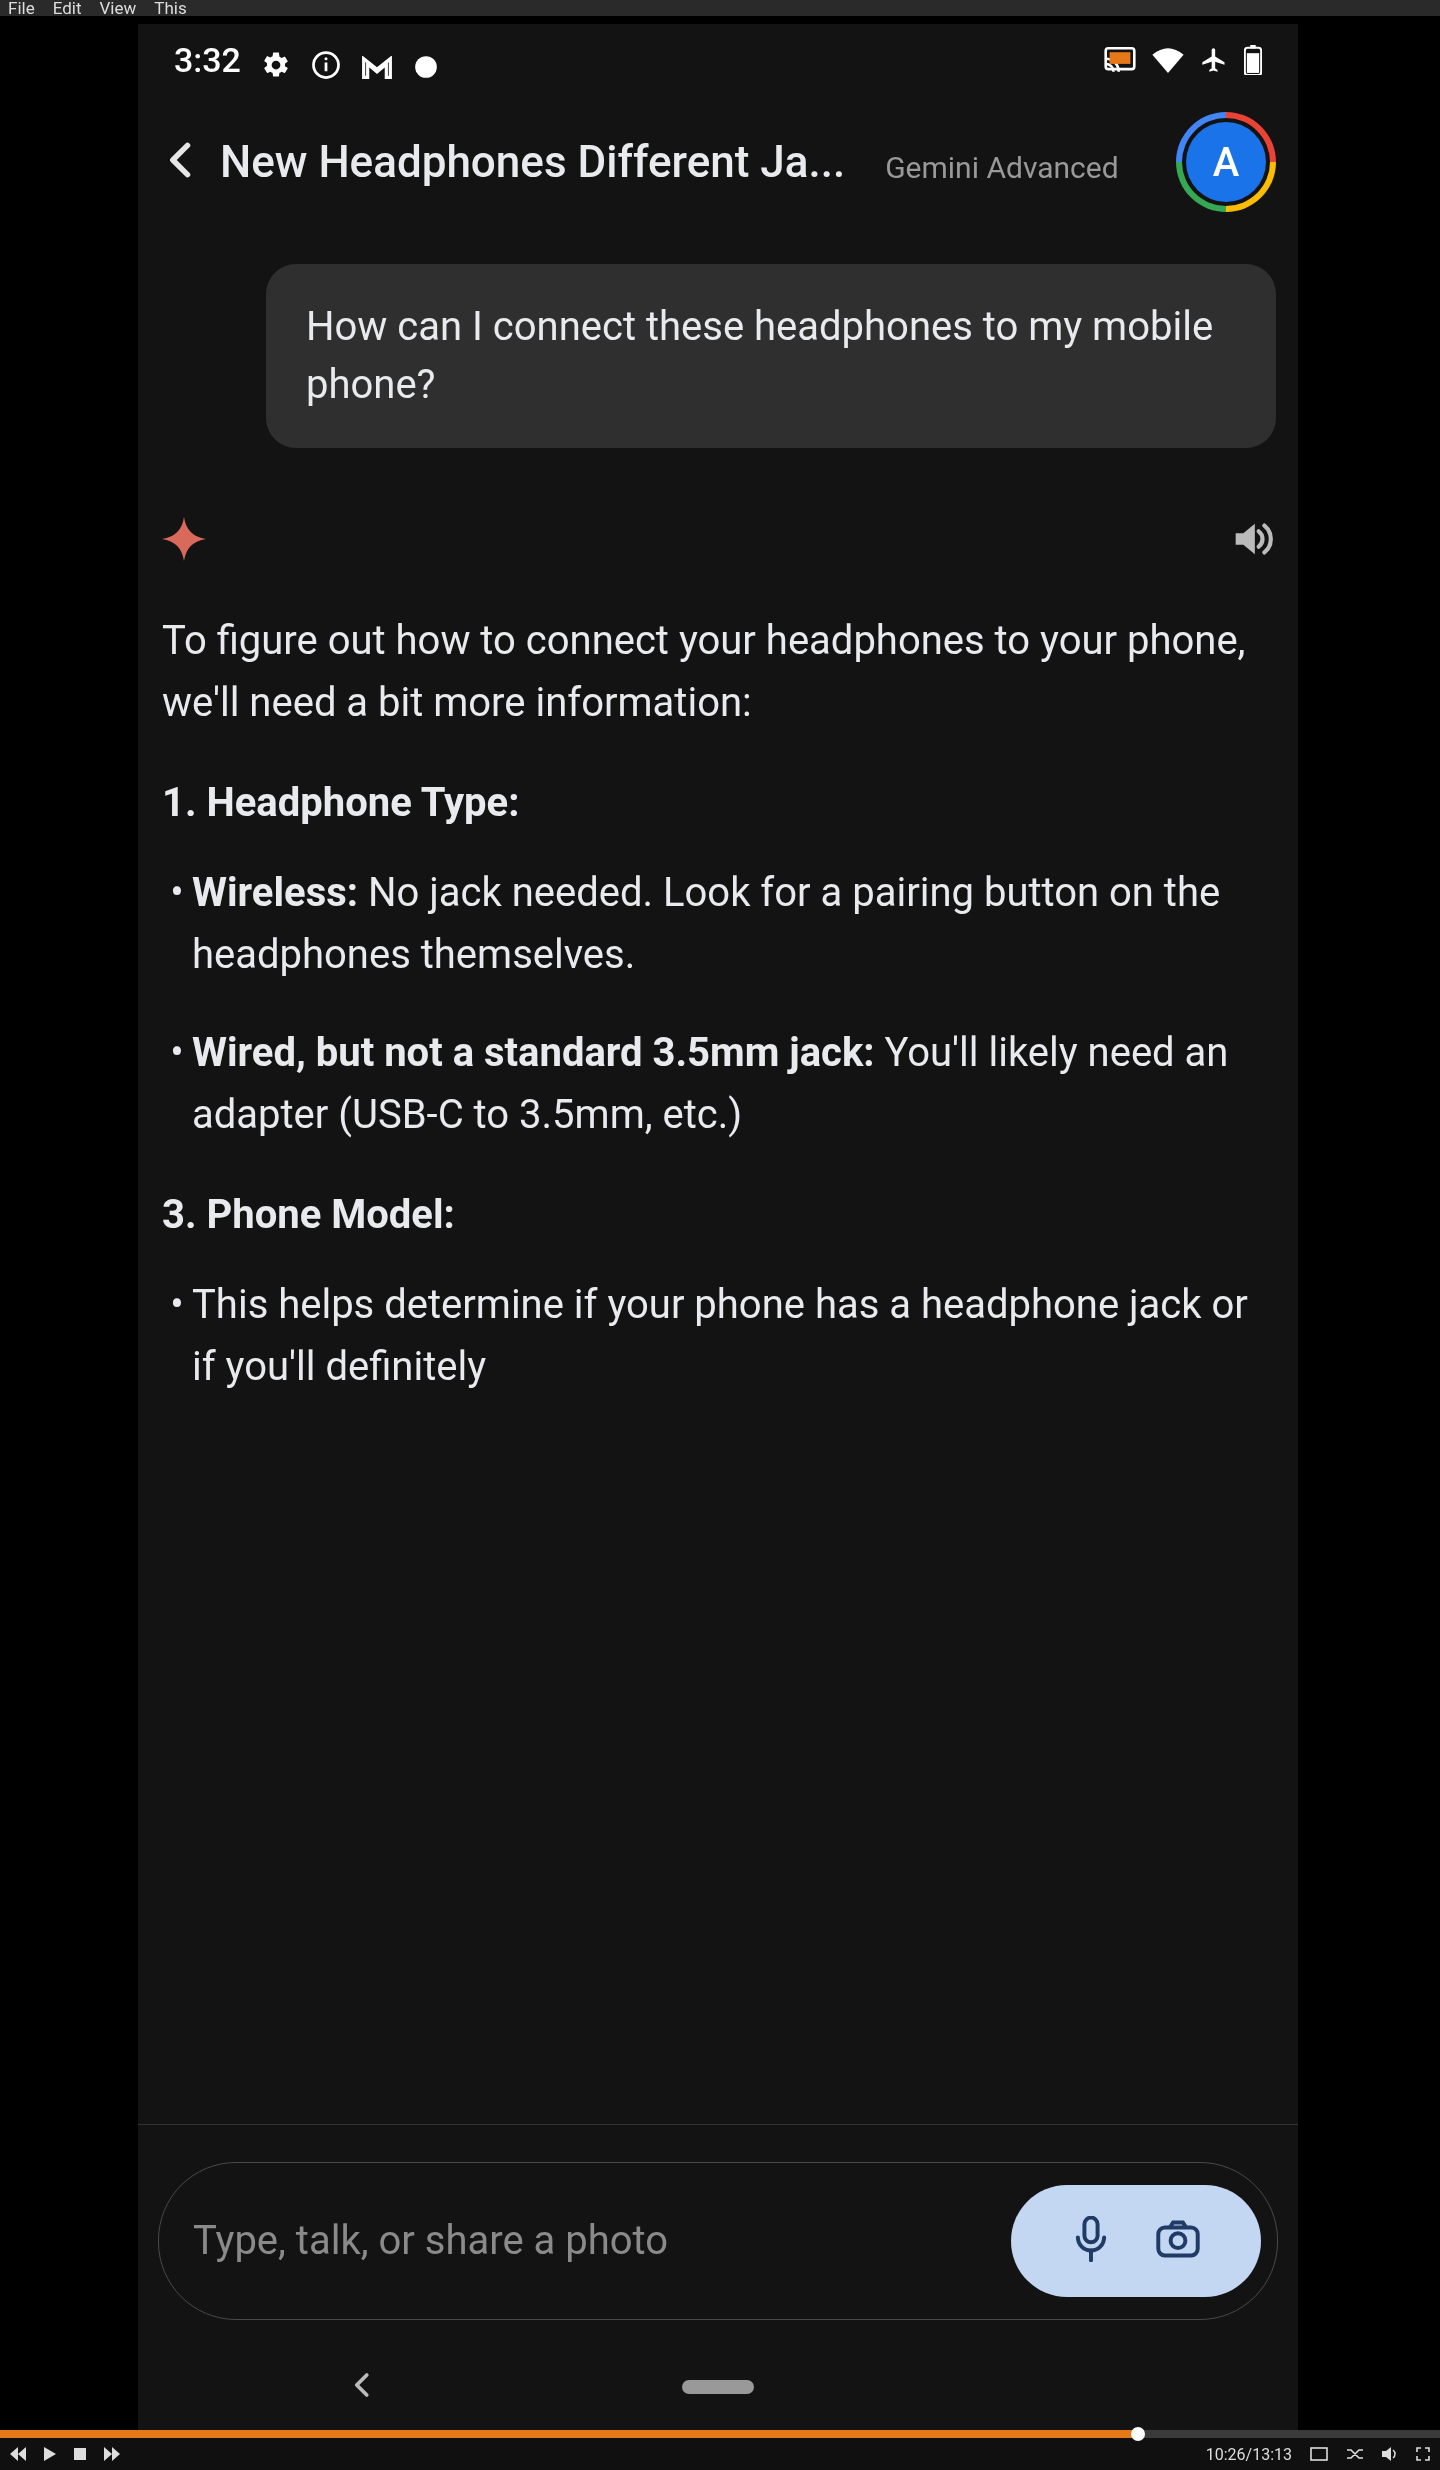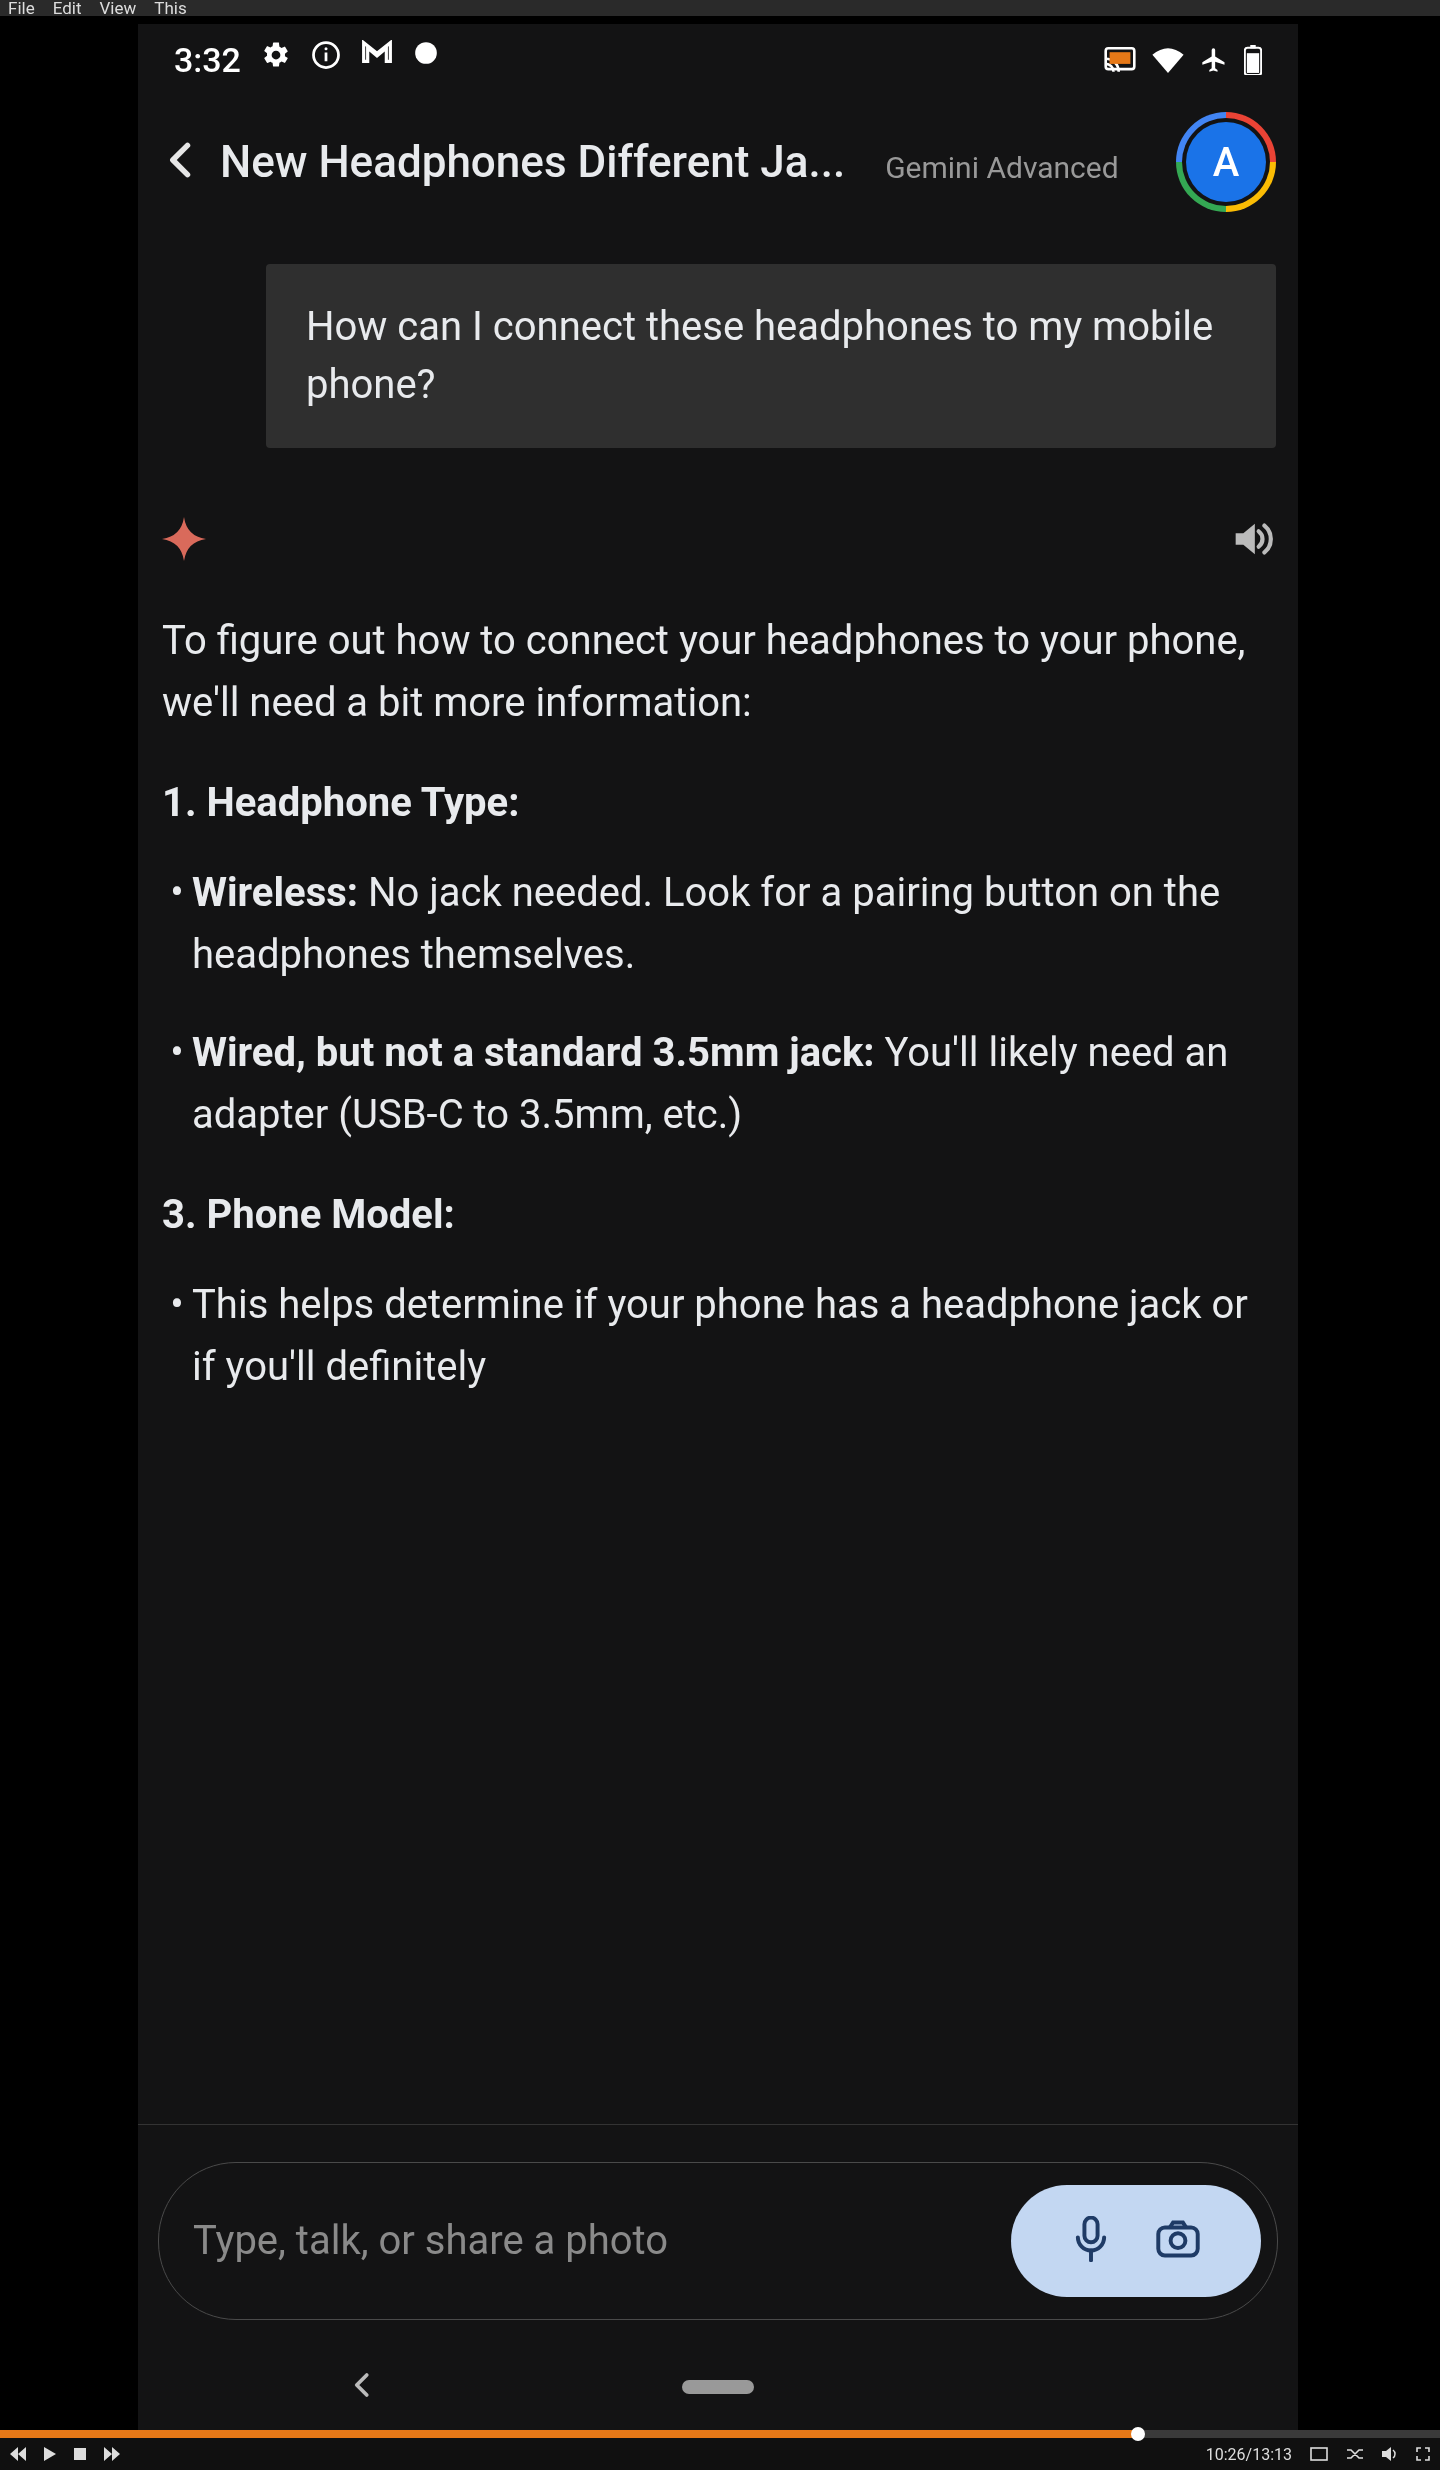--- a/index.html
+++ b/index.html
@@ -4,38 +4,38 @@
 <style>
   html,body{margin:0;padding:0;background:#000;font-family:Roboto,Arial,Helvetica,sans-serif;color:#e6e6e6;}
   .screen{width:1440px;height:2470px;position:relative;background:#000;overflow:hidden;}
   
   .menubar{position:absolute;top:0;left:0;right:0;height:16px;background:#2a2a2a;display:flex;align-items:center;padding:0 8px;font-size:17px;color:#ddd;}
   .menubar span{margin-right:18px;cursor:default;}
   
   .phone{position:absolute;left:138px;top:24px;width:1160px;height:2406px;background:#131314;overflow:hidden;}
   
   .statusbar{height:72px;display:flex;align-items:center;padding:0 36px;color:#fff;font-size:34px;font-weight:500;}
-  .statusbar .left{display:flex;align-items:flex-start;gap:20px;}
+  .statusbar .left{display:flex;align-items:flex-end;gap:20px;}
   .statusbar .spacer{flex:1;}
   .statusbar .right{display:flex;align-items:center;gap:16px;}
   .ico{display:inline-flex;align-items:center;justify-content:center;}
   .ico svg{display:block;}
   
   .apphdr{display:flex;align-items:center;padding:16px 22px 30px 22px;gap:16px;}
   .back{color:#e6e6e6;}
   .titleblock{flex:1;display:flex;align-items:center;gap:40px;}
   .title{font-size:44px;font-weight:500;color:#e8eaed;white-space:nowrap;overflow:hidden;text-overflow:ellipsis;max-width:760px;text-align:center;}
   .subtitle{font-size:30px;color:#999;margin-top:10px;}
   .avatar-wrap{position:relative;width:100px;height:100px;display:flex;align-items:center;justify-content:center;}
   .avatar-wrap .ring{position:absolute;inset:0;border-radius:50%;background:conic-gradient(#ea4335 0deg 90deg,#fbbc04 90deg 180deg,#34a853 180deg 270deg,#4285f4 270deg 360deg);}
   .avatar-wrap .mask{position:absolute;inset:6px;border-radius:50%;background:#131314;}
   .avatar-wrap .inner{position:absolute;inset:10px;border-radius:50%;background:#1a73e8;display:flex;align-items:center;justify-content:center;color:#fff;font-size:40px;font-weight:500;}
   
   .userwrap{display:flex;justify-content:flex-end;padding:22px 22px 60px 60px;}
-  .userbubble{background:#2f2f2f;border-radius:4px;padding:34px 40px;font-size:40px;line-height:1.45;color:#e8eaed;max-width:930px;}
+  .userbubble{background:#2f2f2f;border-radius:30px;padding:34px 40px;font-size:40px;line-height:1.45;color:#e8eaed;max-width:930px;}
   
   .grow{display:flex;align-items:center;padding:8px 24px 44px 24px;}
   .spark{width:44px;height:44px;}
   .grow .sp{flex:1;}
   .speaker{color:#bbb;}
   
   .body{padding:0 24px;font-size:40px;line-height:1.55;color:#e8eaed;}
   .para{margin-bottom:38px;}
   .heading{font-weight:700;margin-bottom:28px;font-size:40px;}
   .ul{margin:0 0 38px 0;padding:0;}

